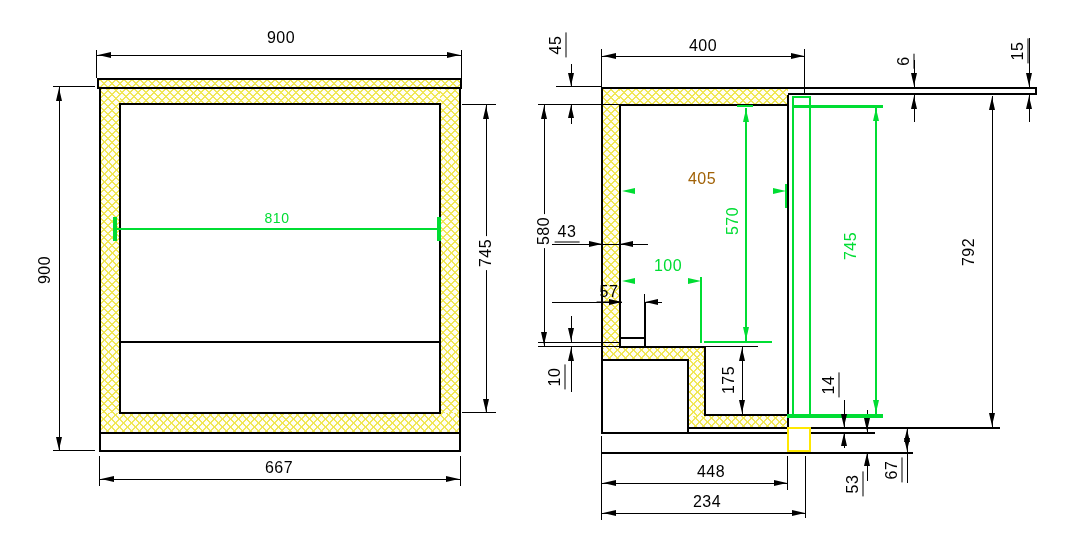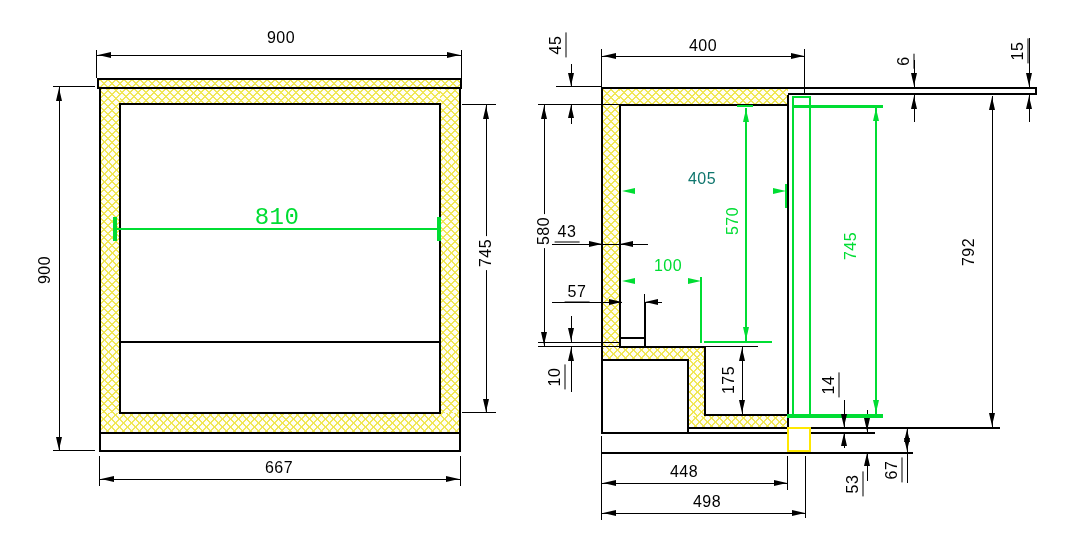--- a/index.html
+++ b/index.html
@@ -173,35 +173,35 @@
     <div class="ar" style="left: 873px; top: 108px; border-left: 3px solid transparent; border-right: 3px solid transparent; border-bottom: 13px solid rgb(0, 221, 51);"></div>
     <div class="ar" style="left: 873px; top: 400px; border-left: 3px solid transparent; border-right: 3px solid transparent; border-top: 13px solid rgb(0, 221, 51);"></div>
     <div class="ar" style="left: 743px; top: 109px; border-left: 3px solid transparent; border-right: 3px solid transparent; border-bottom: 13px solid rgb(0, 221, 51);"></div>
     <div class="ar" style="left: 743px; top: 327px; border-left: 3px solid transparent; border-right: 3px solid transparent; border-top: 13px solid rgb(0, 221, 51);"></div>
     <div class="ar" style="left: 622px; top: 188px; border-top: 3px solid transparent; border-bottom: 3px solid transparent; border-right: 13px solid rgb(0, 221, 51);"></div>
     <div class="ar" style="left: 773px; top: 188px; border-top: 3px solid transparent; border-bottom: 3px solid transparent; border-left: 13px solid rgb(0, 221, 51);"></div>
     <div class="ar" style="left: 622px; top: 278px; border-top: 3px solid transparent; border-bottom: 3px solid transparent; border-right: 13px solid rgb(0, 221, 51);"></div>
     <div class="ar" style="left: 688px; top: 278px; border-top: 3px solid transparent; border-bottom: 3px solid transparent; border-left: 13px solid rgb(0, 221, 51);"></div>
     <div class="tx" style="left: 281px; top: 38px;">900</div>
     <div class="tx rot" style="left: 45px; top: 270px;">900</div>
-    <div class="tx" style="left: 277px; top: 218px; color: rgb(0, 221, 51); font-size: 24px; font-family: Liberation Mono, monospace;">810</div>
+    <div class="tx" style="left: 277px; top: 218px; color: rgb(0, 221, 51); font-size: 14px;">810</div>
     <div class="tx rot bgw" style="left: 486px; top: 253px;">745</div>
     <div class="tx" style="left: 279px; top: 468px;">667</div>
     <div class="tx" style="left: 703px; top: 46px;">400</div>
     <div class="tx rot ul" style="left: 557px; top: 45px;">45</div>
     <div class="tx rot ul" style="left: 905px; top: 61px;">6</div>
     <div class="tx rot ul" style="left: 1019px; top: 51px;">15</div>
     <div class="tx rot bgw" style="left: 544px; top: 231px;">580</div>
     <div class="tx ul" style="left: 567px; top: 233px;">43</div>
-    <div class="tx" style="left: 702px; top: 179px; color: #0f766e;">405</div>
+    <div class="tx" style="left: 702px; top: 179px; color: #a16207;">405</div>
     <div class="tx rot" style="left: 733px; top: 221px; color: rgb(0, 221, 51);">570</div>
     <div class="tx rot" style="left: 851px; top: 246px; color: rgb(0, 221, 51);">745</div>
     <div class="tx rot bgw" style="left: 969px; top: 252px;">792</div>
     <div class="tx" style="left: 668px; top: 266px; color: rgb(0, 221, 51);">100</div>
-    <div class="tx ul" style="left: 577px; top: 293px;">57</div>
+    <div class="tx ul" style="left: 609px; top: 293px;">57</div>
     <div class="tx rot ul" style="left: 556px; top: 377px;">10</div>
     <div class="tx rot" style="left: 729px; top: 380px;">175</div>
     <div class="tx rot ul" style="left: 830px; top: 385px;">14</div>
     <div class="tx rot ul" style="left: 854px; top: 484px;">53</div>
     <div class="tx rot ul" style="left: 893px; top: 470px;">67</div>
-    <div class="tx" style="left: 684px; top: 472px;">448</div>
-    <div class="tx" style="left: 707px; top: 502px;">498</div>
+    <div class="tx" style="left: 711px; top: 472px;">448</div>
+    <div class="tx" style="left: 707px; top: 502px;">234</div>
   </div>
 
 </body></html>

